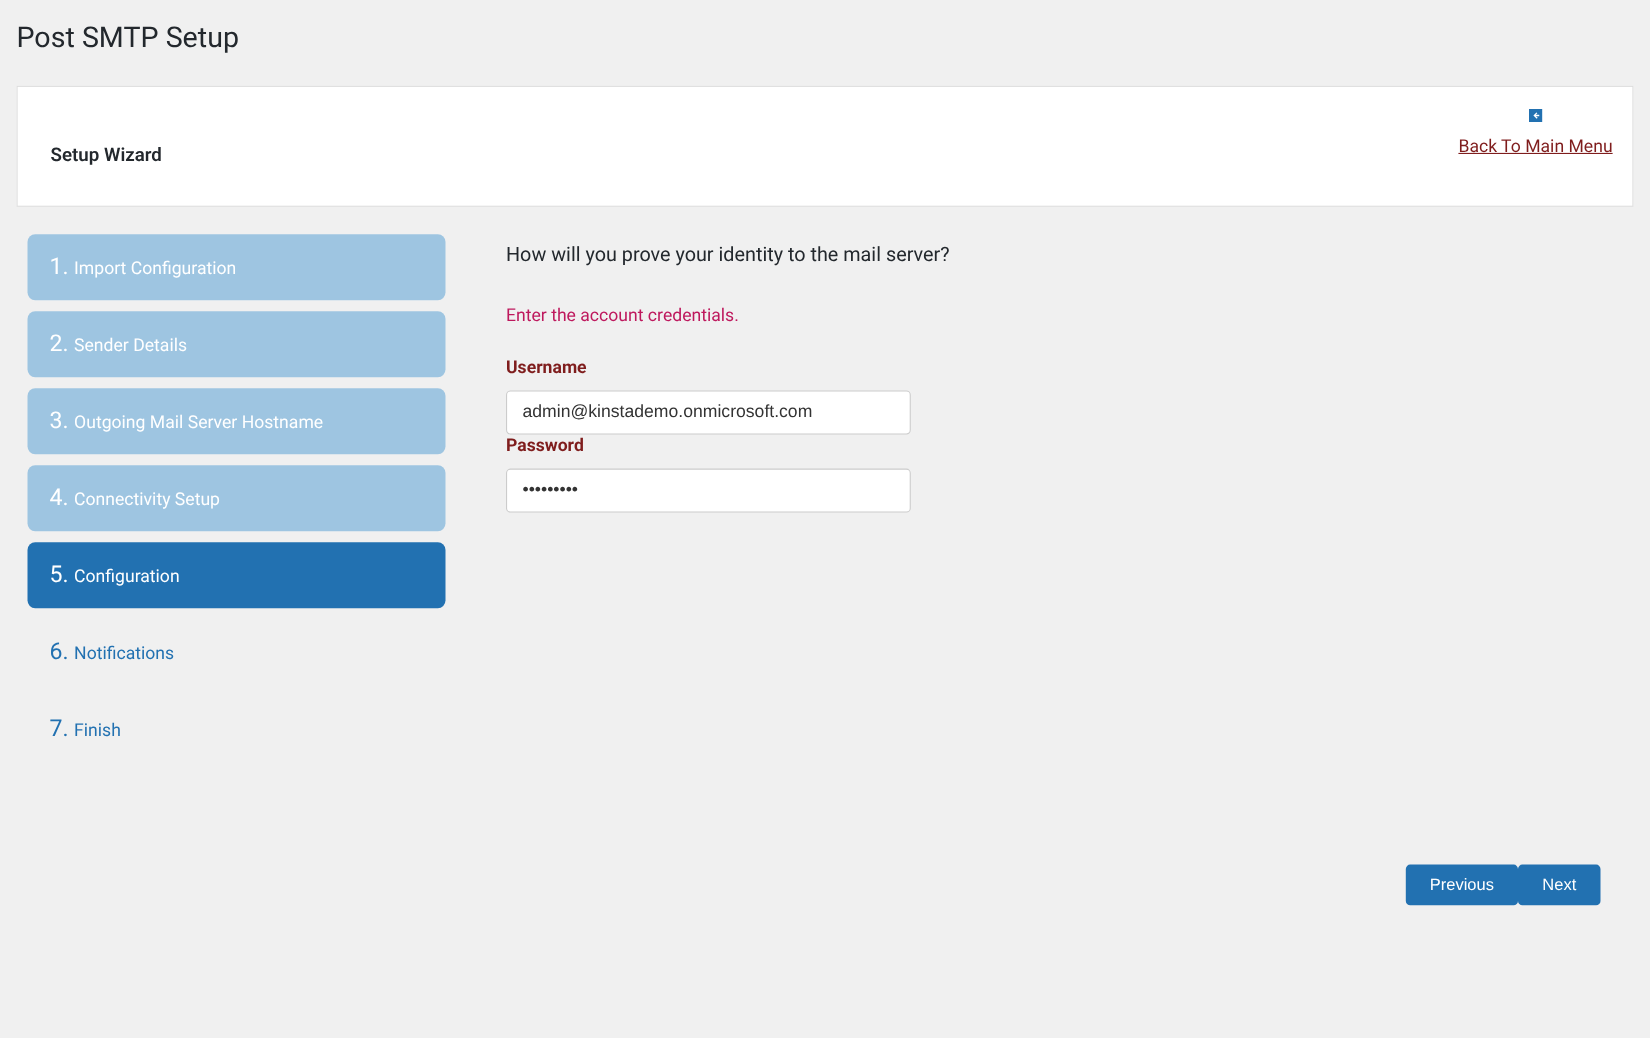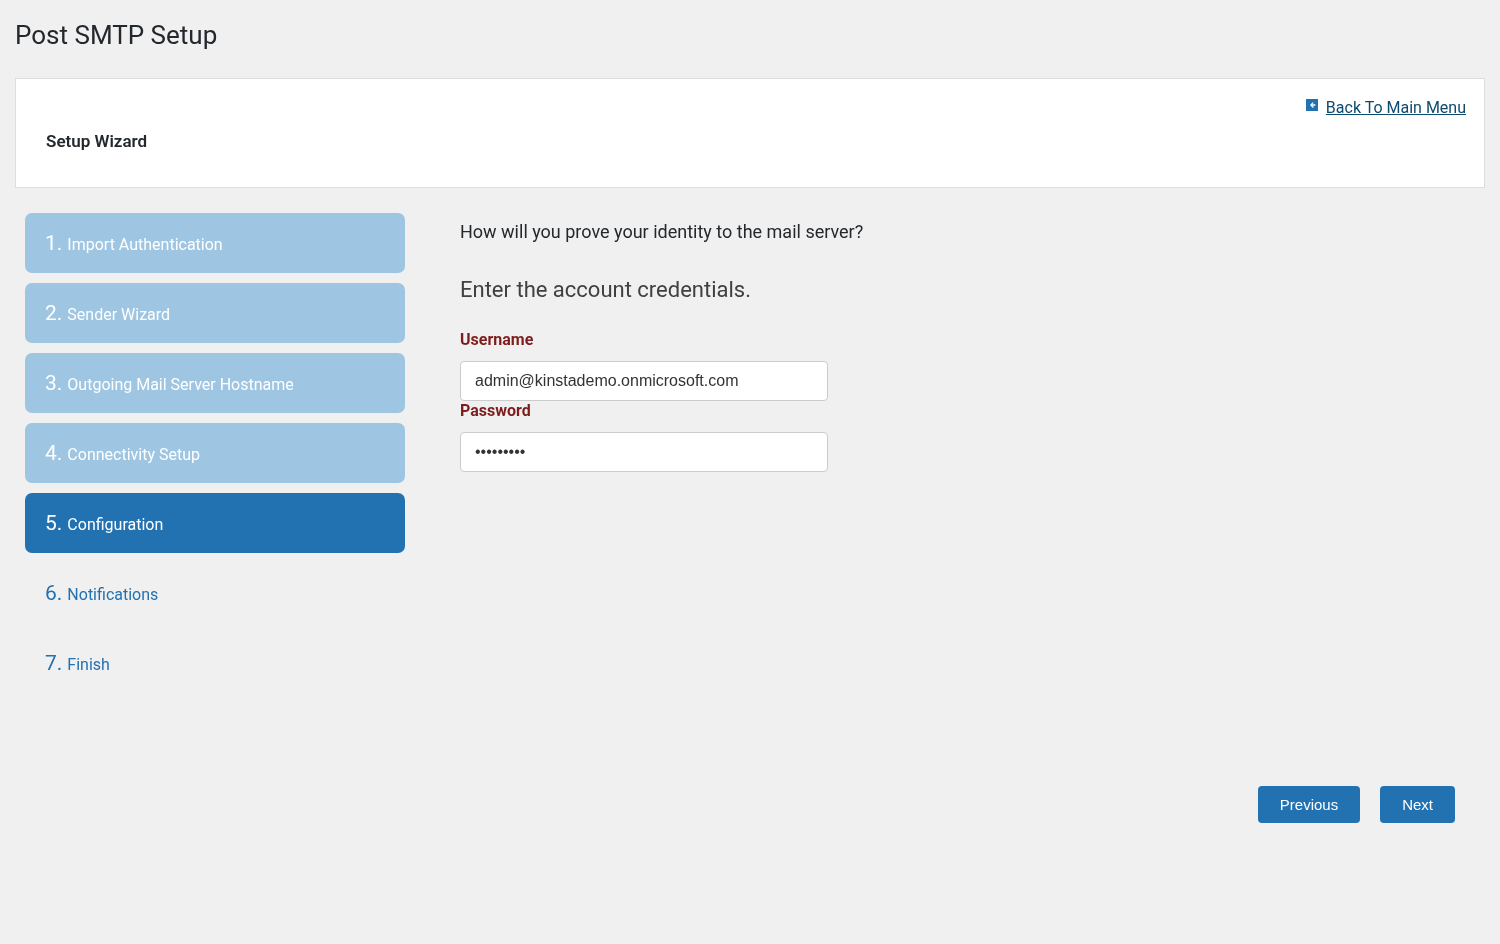--- a/index.html
+++ b/index.html
@@ -25,27 +25,28 @@
       border: 1px solid #dddddd;
       padding: 20px 30px;
       margin-bottom: 25px;
       position: relative;
       min-height: 110px;
     }
     .back-link {
       position: absolute;
       right: 18px;
       top: 18px;
-      color: #0c4a6e;
+      color: #7f1d1d;
       text-decoration: underline;
       font-size: 16px;
       display: inline-flex;
       align-items: center;
       gap: 6px;
       cursor: pointer;
+      flex-direction: column;
     }
     .back-link svg {
       width: 16px;
       height: 16px;
       fill: #2271b1;
     }
     .wizard-subtitle {
       font-size: 17px;
       font-weight: 600;
       color: #23282d;
@@ -101,22 +102,22 @@
       flex: 1;
     }
     .content-heading {
       font-size: 18px;
       font-weight: 400;
       color: #23282d;
       margin-top: 8px;
       margin-bottom: 35px;
     }
     .content-intro {
-      font-size: 22px;
-      color: #404040;
+      font-size: 16px;
+      color: #be185d;
       margin-bottom: 28px;
     }
     .field-label {
       font-size: 16px;
       font-weight: 700;
       color: #7f1d1d;
       margin-bottom: 12px;
       display: block;
     }
     .text-input {
@@ -135,21 +136,20 @@
       color: #555;
       margin-top: 36px;
       margin-bottom: 8px;
     }
     .field-group-username {
       margin-bottom: 0;
     }
     .buttons-row {
       display: flex;
       justify-content: flex-end;
-      gap: 20px;
       margin-top: auto;
       padding-bottom: 10px;
     }
     .btn {
       padding: 10px 22px;
       font-size: 15px;
       border-radius: 4px;
       border: none;
       cursor: pointer;
       background-color: #2271b1;
@@ -170,25 +170,25 @@
     </span>
     <span>Back To Main Menu</span>
   </a>
   <div class="wizard-subtitle">Setup Wizard</div>
 </div>
 
 <div class="wizard-layout">
   <div class="sidebar">
     <div class="sidebar-item past">
       <span class="step-num">1.</span>
-      <span class="step-label">Import Authentication</span>
+      <span class="step-label">Import Configuration</span>
     </div>
     <div class="sidebar-item past">
       <span class="step-num">2.</span>
-      <span class="step-label">Sender Wizard</span>
+      <span class="step-label">Sender Details</span>
     </div>
     <div class="sidebar-item past">
       <span class="step-num">3.</span>
       <span class="step-label">Outgoing Mail Server Hostname</span>
     </div>
     <div class="sidebar-item past">
       <span class="step-num">4.</span>
       <span class="step-label">Connectivity Setup</span>
     </div>
     <div class="sidebar-item active">

